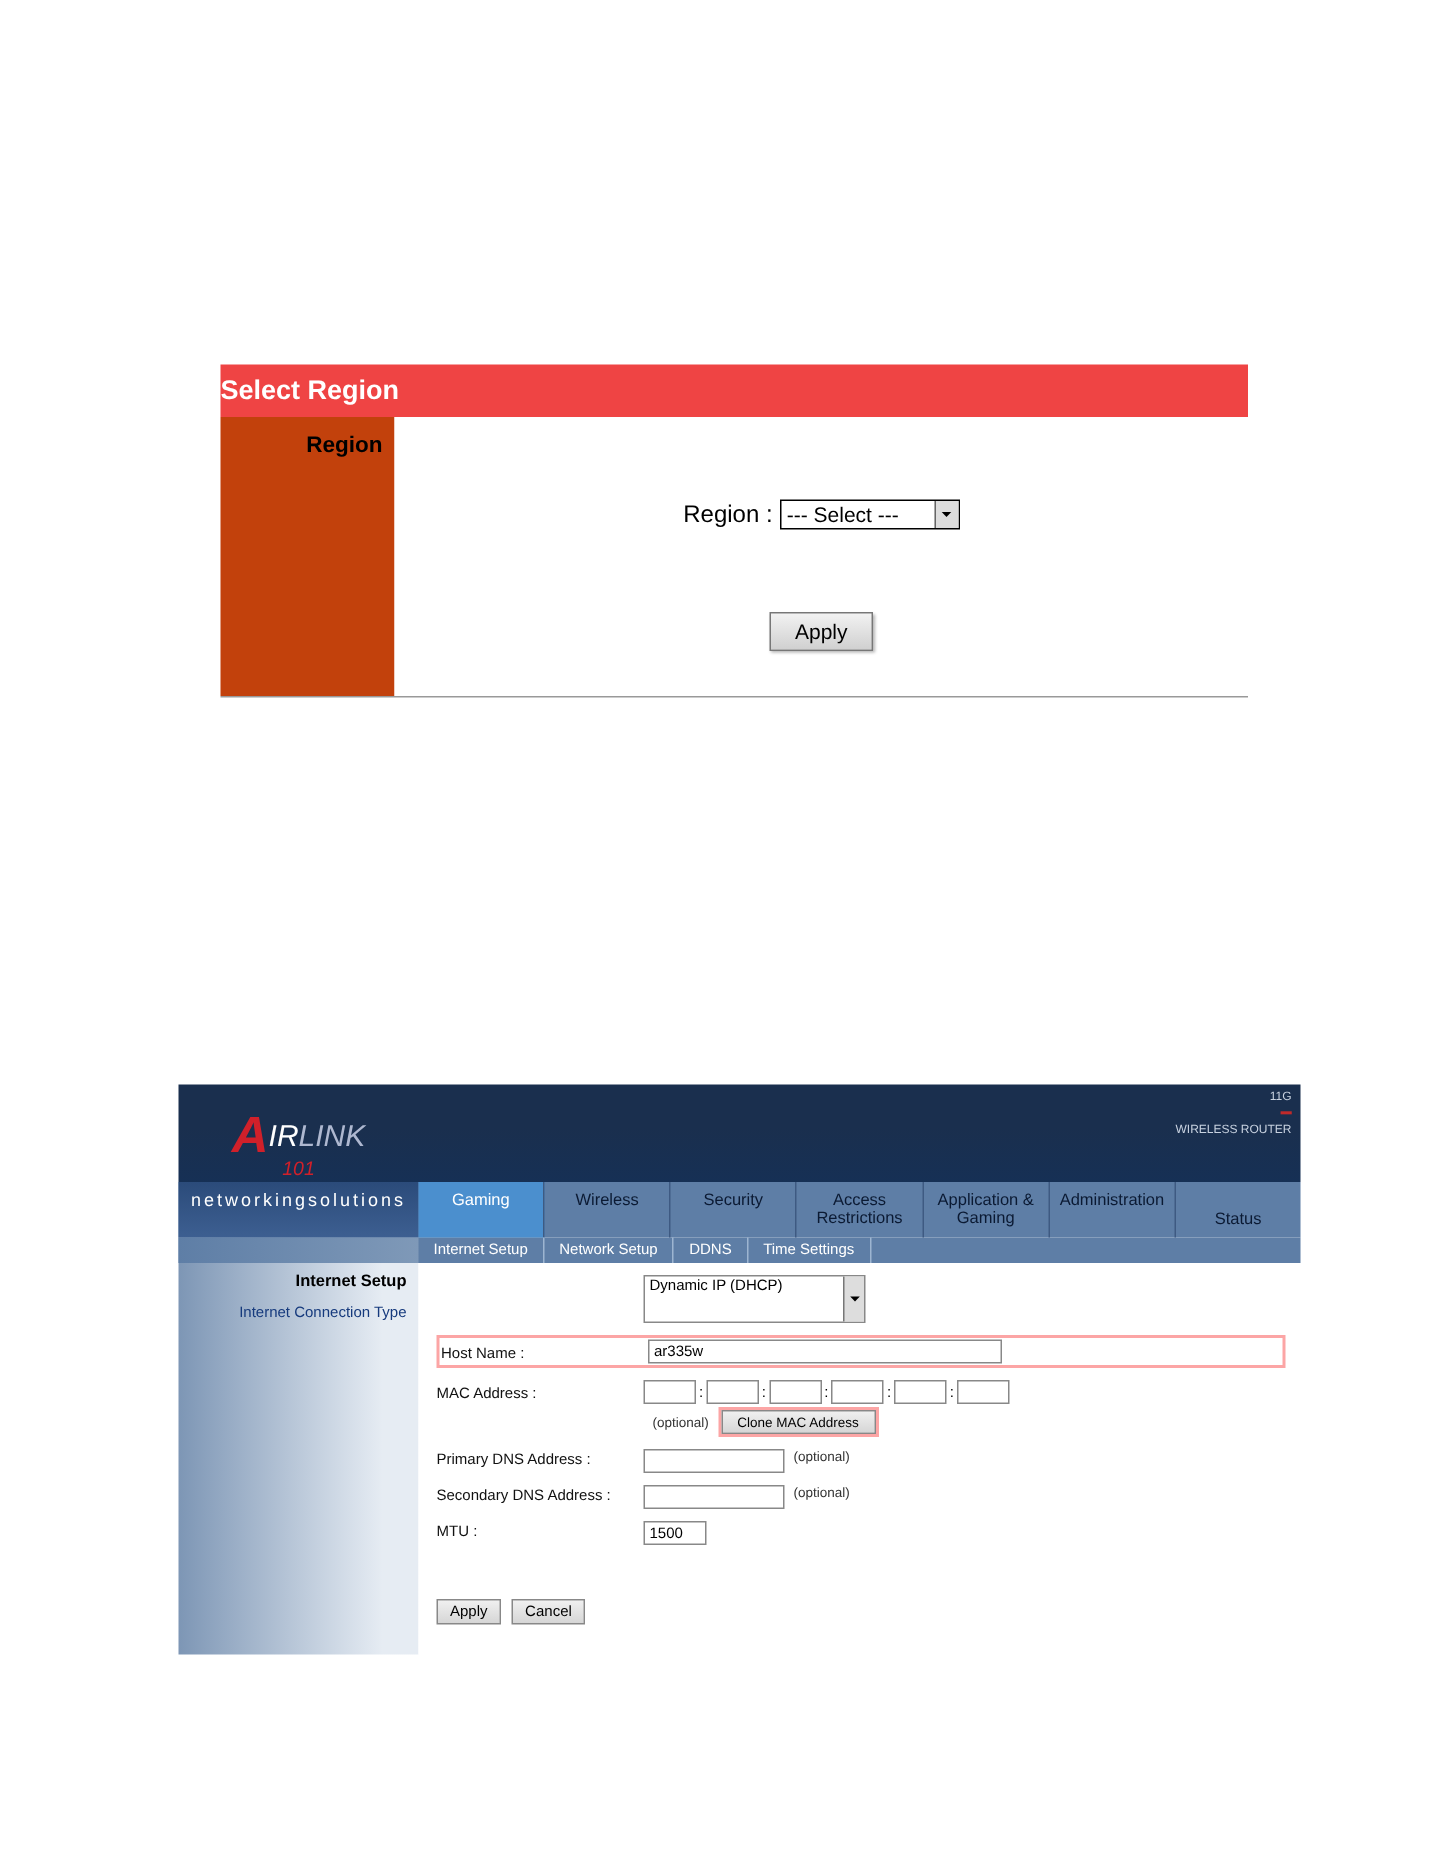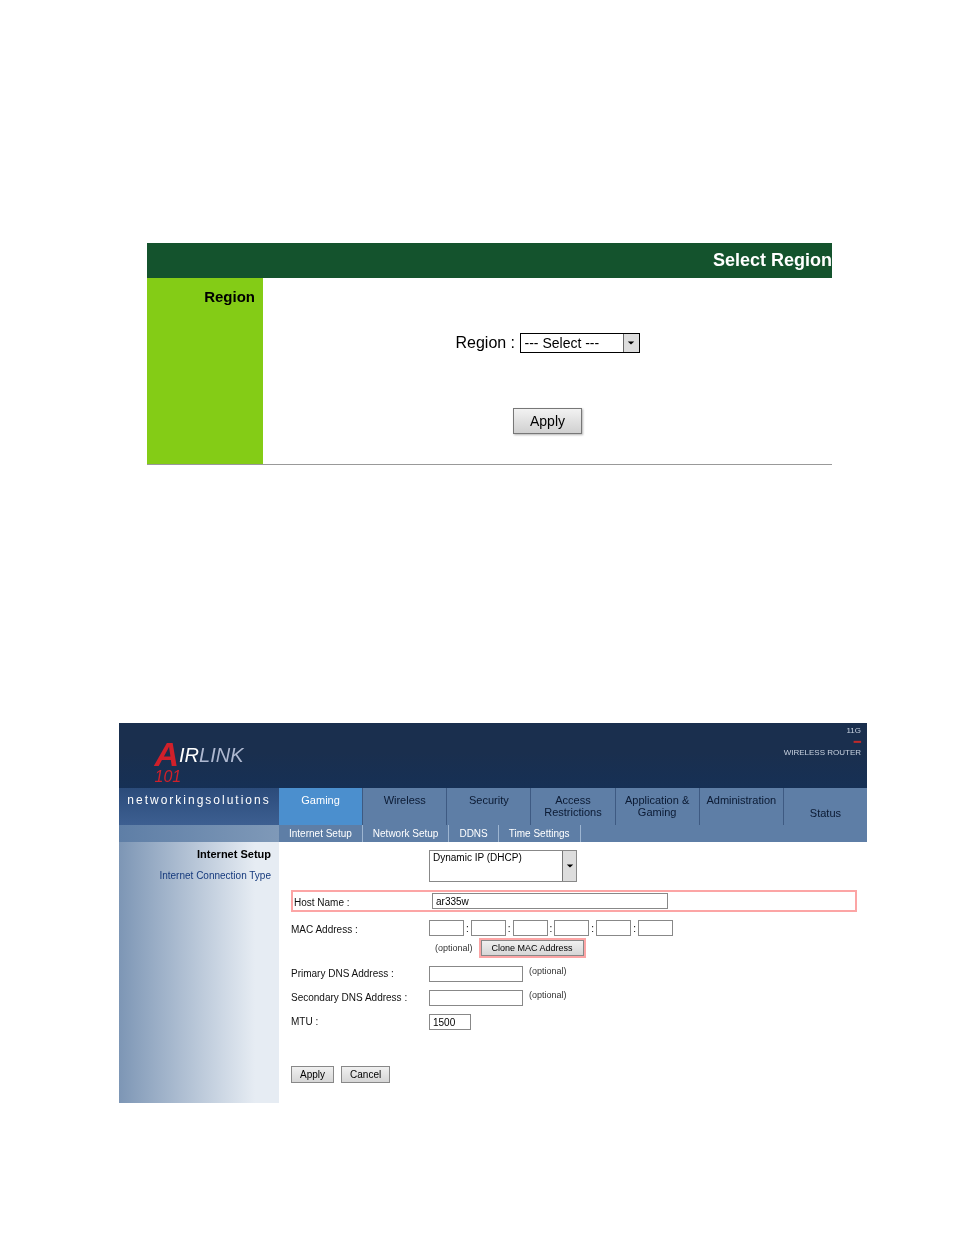--- a/index.html
+++ b/index.html
@@ -1,38 +1,38 @@
 <!DOCTYPE html>
 <html><head>
 <meta charset="utf-8">
 <style>
   * { box-sizing: border-box; margin: 0; padding: 0; }
   body { background: #fff; font-family: Arial, Helvetica, sans-serif; width: 954px; height: 1235px; position: relative; }
 
   
   .panel-region { position: absolute; left: 147px; top: 243px; width: 685px; }
-  .region-header { background: #14532d; color: #fff; font-weight: bold; font-size: 18px; text-align: right; padding: 7px 0; }
+  .region-header { background: #ef4444; color: #fff; font-weight: bold; font-size: 18px; text-align: left; padding: 7px 0; }
   .region-body { display: flex; border-bottom: 1px solid #999; }
-  .region-side { width: 116px; background: #84cc16; padding: 10px 8px 0 0; text-align: right; font-weight: bold; font-size: 15px; color: #000; }
+  .region-side { width: 116px; background: #c2410c; padding: 10px 8px 0 0; text-align: right; font-weight: bold; font-size: 15px; color: #000; }
   .region-main { flex: 1; background: #fff; padding: 55px 0 30px 0; text-align: center; }
   .region-row { margin-bottom: 55px; }
   .region-select { display: inline-block; border: 1px solid #000; padding: 1px 4px; font-size: 14px; min-width: 120px; text-align: left; position: relative; }
   .region-select-btn { position: absolute; right: 0; top: 0; bottom: 0; width: 16px; background: #ddd; border-left: 1px solid #666; display: flex; align-items:center; justify-content:center; }
   .region-select-btn svg { width: 8px; height: 8px; }
   .apply-btn-1 { border: 1px solid #777; background: linear-gradient(#f2f2f2,#d0d0d0); padding: 4px 16px; font-size: 14px; cursor: pointer; box-shadow: 1px 1px 2px rgba(0,0,0,0.3); }
 
   
   .router { position: absolute; left: 119px; top: 723px; width: 748px; font-size: 11px; color: #000; }
   .router-top { height: 65px; background: linear-gradient(180deg,#1a2f4e,#1a2f4e 45%,#163055); display:flex; }
   .logo-area { width: 160px; display:flex; align-items:flex-end; justify-content:center; padding-bottom:2px; }
   .logo { font-family: 'Arial Black', Arial, sans-serif; font-size: 20px; color: #fff; font-style: italic; }
   .logo .a { color: #d0202a; font-size: 34px; font-weight: 900; vertical-align: -4px; }
   .logo .ir { color: #fff; }
   .logo .link { color: #aeb8d0; }
-  .logo .n101 { color: #d0202a; font-size: 16px; display:block; text-align:left; margin-top:-6px; }
+  .logo .n101 { color: #d0202a; font-size: 13px; display:block; text-align:center; margin-top:-6px; }
   .header-right-badge { margin-left:auto; color:#c8d2e0; font-size:8px; text-align:right; padding:4px 6px 0 0; line-height:1.1;}
   .header-right-badge .swoosh { color:#c02a2a; font-size:12px; }
 
   .nav { display:flex; background:#5e7ea6; }
   .nav-side { width:160px; background: linear-gradient(#2b4b7a,#3d5f91); color:#fff; font-size:12px; letter-spacing:2px; text-align:center; padding:5px 0; }
   .tab { flex:1; text-align:center; padding:6px 4px; color:#0b1a33; font-size:11px; border-right:1px solid #3e5a82; cursor:pointer; line-height:1.1; }
   .tab.active { background:#4b8fce; color:#fff; }
   .tab.last { border-right:none;margin-top:13px; }
 
   .subnav { display:flex; background:#5e7ea6; }

